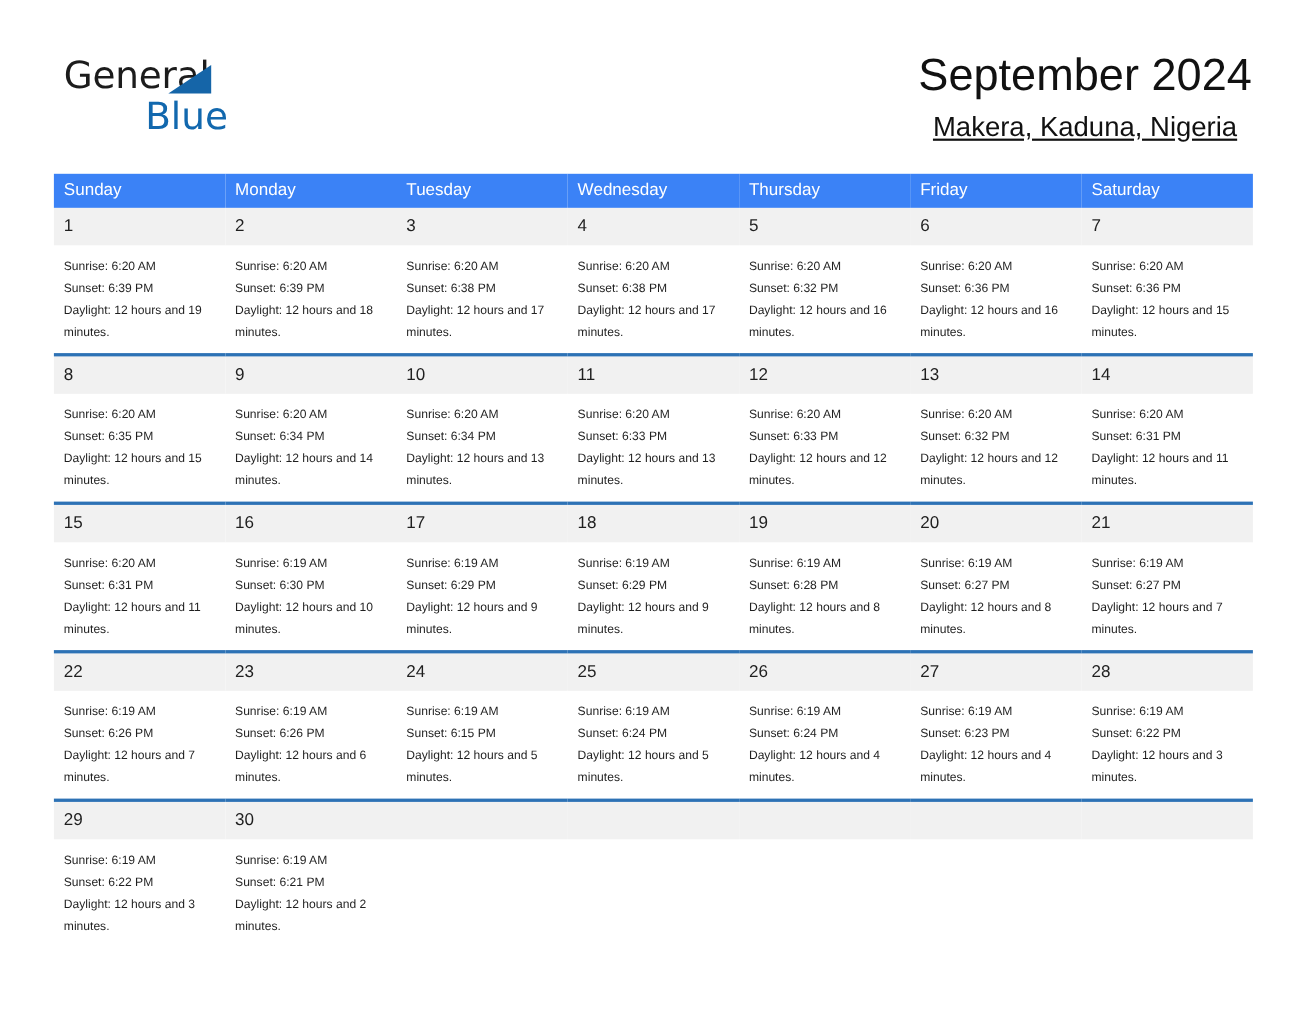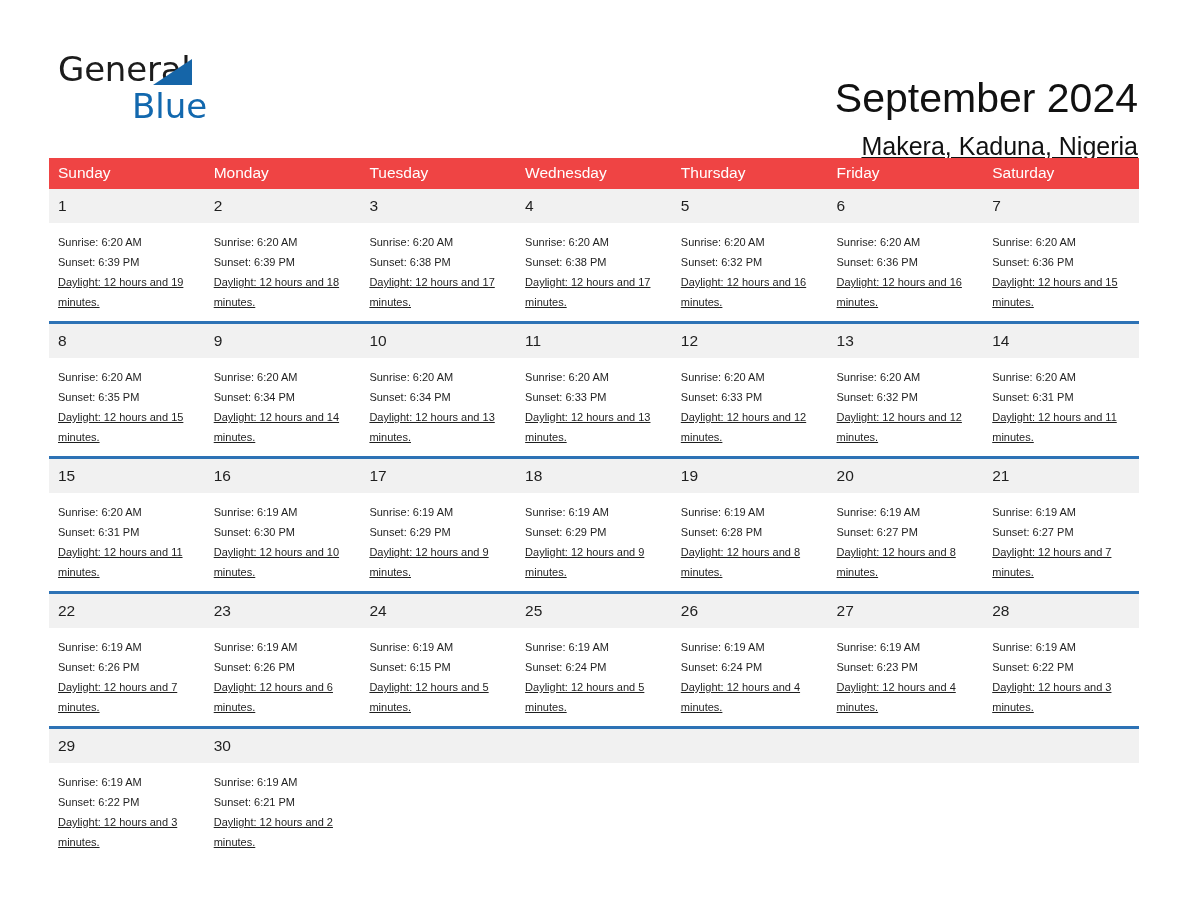--- a/index.html
+++ b/index.html
@@ -65,22 +65,21 @@
     font-size: 34px;
     color: #1268ae;
     font-family: "DejaVu Sans", sans-serif;
     font-weight: 400;
   }
 
   .title-block {
     position: absolute;
     right: 50px;
     top: 46px;
-    text-align: right;
-    margin-top: 30px;
+    text-align: center;
   }
   .month-title {
     font-size: 41px;
     font-weight: 400;
     color: #111111;
     line-height: 1.12;
     letter-spacing: 0px;
     white-space: nowrap;
   }
   .location-title {
@@ -98,21 +97,21 @@
     position: absolute;
     left: 49px;
     top: 158px;
     width: 1090px;
     border-collapse: collapse;
     table-layout: fixed;
   }
   .calendar col { width: 155.7px; }
 
   .weekday-row th {
-    background: #ef4444;
+    background: #3b82f6;
     color: #ffffff;
     font-size: 15.5px;
     font-weight: 400;
     text-align: left;
     padding: 7px 0 8px 9px;
     line-height: 1;
     border: 0;
   }
 
   .week-row td {
@@ -135,21 +134,21 @@
   }
   .daynum.empty { color: transparent; }
 
   .cellbody {
     padding: 9px 9px 0 9px;
     font-size: 11px;
     line-height: 20.2px;
     color: #1f1f1f;
   }
   .cellbody div { white-space: nowrap; }
-  .cellbody .wrapline { white-space: normal; text-decoration: underline; }
+  .cellbody .wrapline { white-space: normal; }
   .cell.empty .cellbody { visibility: hidden; }
 </style>
 </head>
 <body>
 
 <div class="page">
 
   <div class="header">
 
     <div class="logo">

